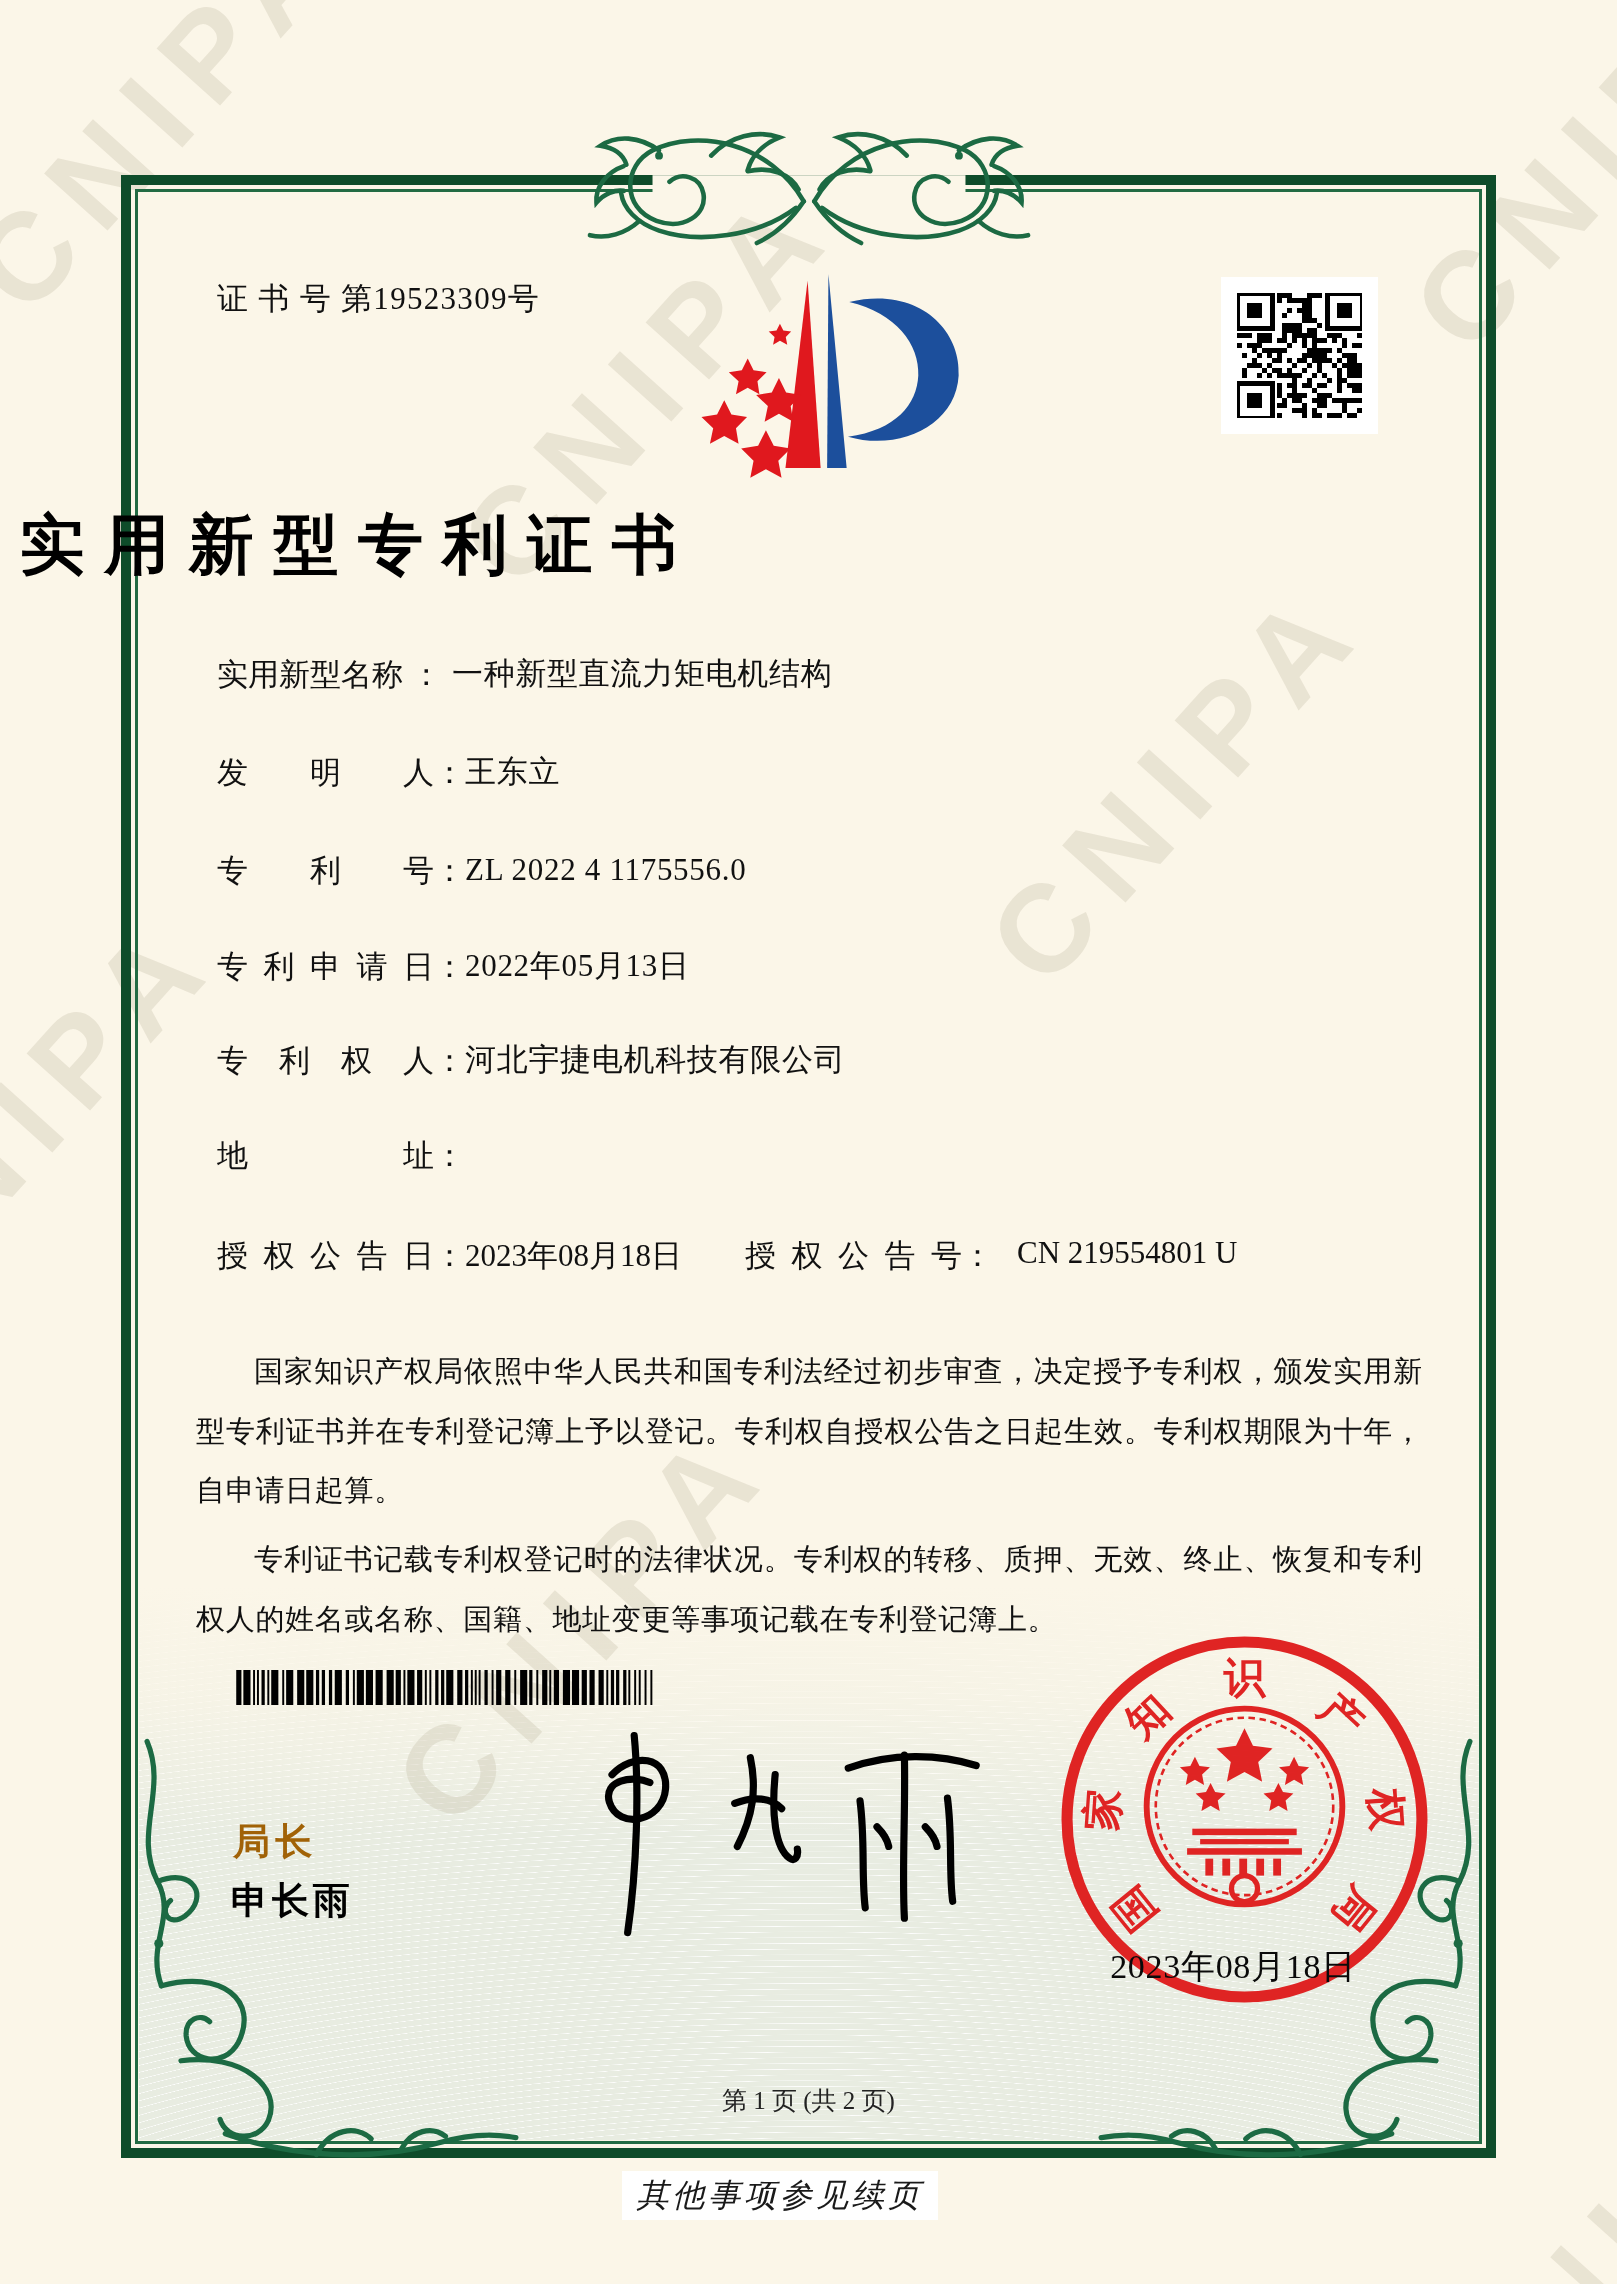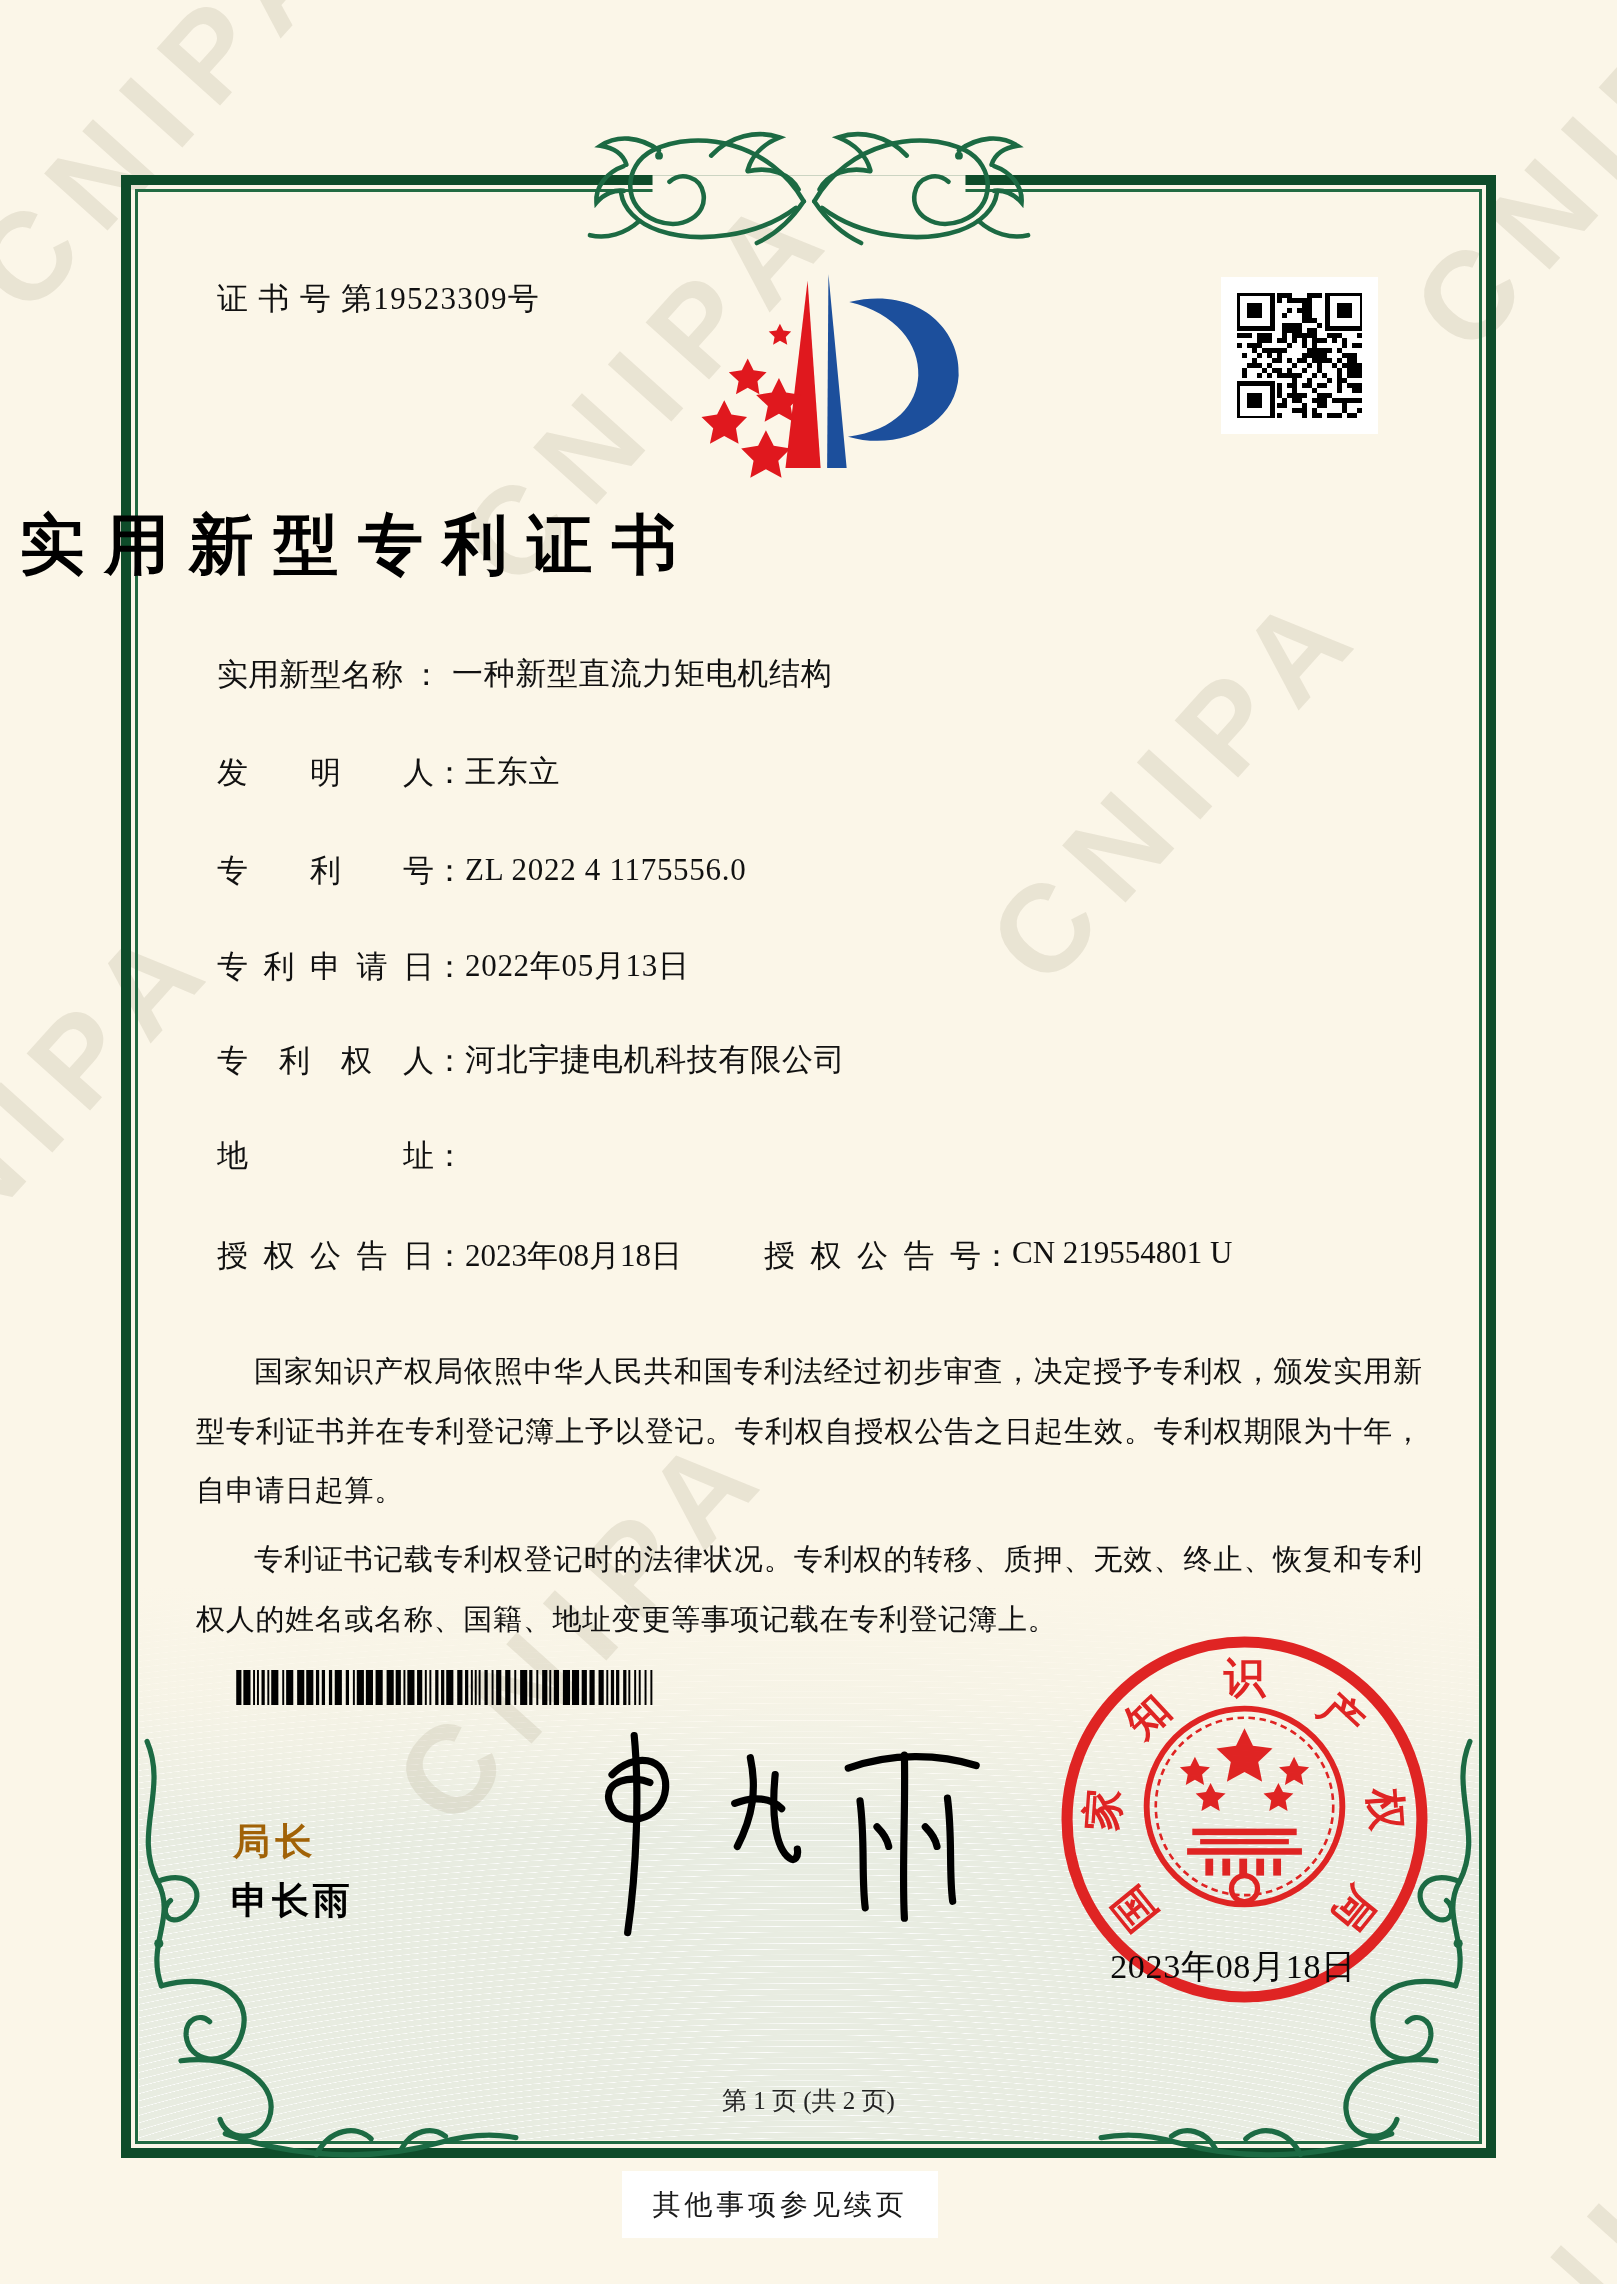--- a/index.html
+++ b/index.html
@@ -66,22 +66,22 @@
   .signature{position:absolute;left:535px;top:1712px;z-index:6;}
   .director-title{position:absolute;left:233px;top:1817px;z-index:5;
     font-family:"Liberation Sans","DejaVu Sans",sans-serif;font-weight:bold;font-size:37px;letter-spacing:5.2px;color:#a16207;}
   .director-name{position:absolute;left:231px;top:1876px;z-index:5;
     font-family:"Liberation Sans","DejaVu Sans",sans-serif;font-weight:bold;font-size:37px;letter-spacing:3.9px;color:#000;}
   .seal{position:absolute;left:1054px;top:1629px;z-index:6;}
   .seal-date{position:absolute;left:1070px;top:1944px;width:326px;text-align:center;z-index:7;
     font-size:34px;color:#0a0a0a;letter-spacing:0.7px;}
   .page-no{position:absolute;left:0;right:0;top:2084px;text-align:center;z-index:5;font-size:25px;color:#222;}
   .bottom-note{
-    position:absolute;left:622px;top:2171px;width:316px;height:67px;background:#fff;z-index:5;
-    display:flex;align-items:center;justify-content:center;font-size:28px;letter-spacing:3.9px;color:#1a1a1a;
+    position:absolute;left:622px;top:2171px;width:316px;height:49px;background:#fff;z-index:5;
+    display:flex;align-items:center;justify-content:center;font-size:32px;letter-spacing:3.9px;color:#1a1a1a;font-style:italic;
   }
 </style>
 </head>
 <body>
 
 <div class="page">
 
   <div class="wm" style="left:-85px;top:39px;">CNIPA</div>
   <div class="wm" style="left:404px;top:313px;">CNIPA</div>
   <div class="wm" style="left:933px;top:711px;">CNIPA</div>
@@ -399,21 +399,21 @@
       <span class="val">河北宇捷电机科技有限公司</span>
     </div>
     <div class="row" style="top:1135px;">
       <span class="lab">地　　　　　址：</span>
     </div>
     <div class="row2" style="top:1235px;">
       <div class="pair">
         <span class="lab">授  权  公  告  日：</span>
         <span>2023年08月18日</span>
       </div>
-      <div class="pair" style="margin-left:82px;">
+      <div class="pair" style="margin-left:63px;gap:24px;">
         <span class="lab">授  权  公  告  号：</span>
         <span>CN 219554801 U</span>
       </div>
     </div>
   </div>
 
   <div class="body-text">
     <p>国家知识产权局依照中华人民共和国专利法经过初步审查，决定授予专利权，颁发实用新型专利证书并在专利登记簿上予以登记。专利权自授权公告之日起生效。专利权期限为十年，自申请日起算。</p>
     <p>专利证书记载专利权登记时的法律状况。专利权的转移、质押、无效、终止、恢复和专利权人的姓名或名称、国籍、地址变更等事项记载在专利登记簿上。</p>
   </div>

